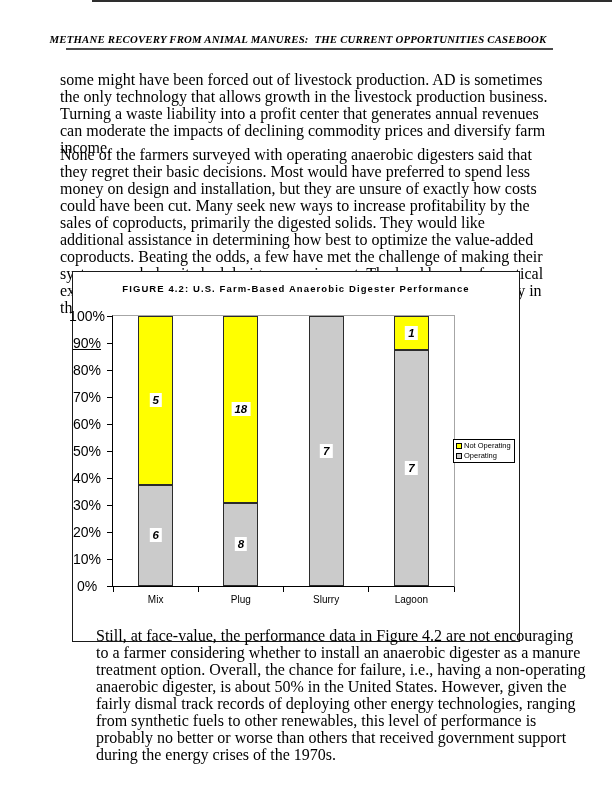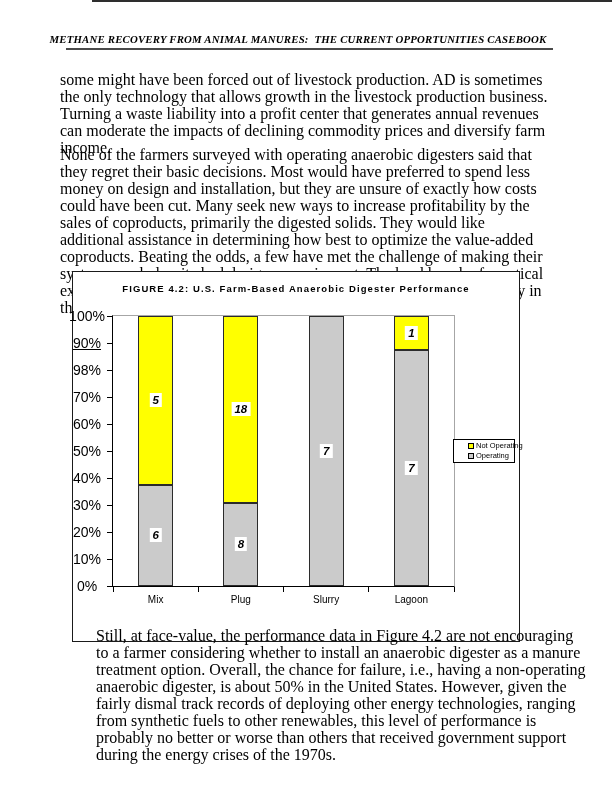--- a/index.html
+++ b/index.html
@@ -46,21 +46,21 @@
     font-family:"Liberation Sans",sans-serif;font-size:10px;color:#000;white-space:nowrap;
   }
   .seg{position:absolute;border:1px solid #2b2b2b;box-sizing:border-box;}
   .vlab{
     position:absolute;transform:translate(-50%,-50%);background:#fff;padding:0 3px;
     font-family:"Liberation Sans",sans-serif;font-size:11.5px;font-weight:bold;font-style:italic;
     line-height:14px;
   }
   .legend{
     position:absolute;left:380px;top:167px;width:62px;height:24px;
-    border:1px solid #000;background:#fff;box-sizing:border-box;padding:2px 0 0 14px;
+    border:1px solid #000;background:#fff;box-sizing:border-box;padding:2px 0 0 2px;
   }
   .lgrow{display:flex;align-items:center;margin-bottom:2px;}
   .sw{width:6px;height:6px;border:1px solid #000;flex:0 0 auto;margin-right:2px;box-sizing:border-box;}
   .lgtx{font-family:"Liberation Sans",sans-serif;font-size:7.5px;line-height:8px;white-space:nowrap;}
 </style>
 </head>
 <body>
 
 <div class="page">
 
@@ -85,21 +85,21 @@
         <div class="ylab" style="left: -44px; top: 184px;">30%</div>
         <div class="tick" style="left: -6px; top: 161.5px; width: 5px; height: 1px;"></div>
         <div class="ylab" style="left: -44px; top: 157px;">40%</div>
         <div class="tick" style="left: -6px; top: 134.5px; width: 5px; height: 1px;"></div>
         <div class="ylab" style="left: -44px; top: 130px;">50%</div>
         <div class="tick" style="left: -6px; top: 107.5px; width: 5px; height: 1px;"></div>
         <div class="ylab" style="left: -44px; top: 103px;">60%</div>
         <div class="tick" style="left: -6px; top: 80.5px; width: 5px; height: 1px;"></div>
         <div class="ylab" style="left: -44px; top: 76px;">70%</div>
         <div class="tick" style="left: -6px; top: 53.5px; width: 5px; height: 1px;"></div>
-        <div class="ylab" style="left: -44px; top: 49px;">98%</div>
+        <div class="ylab" style="left: -44px; top: 49px;">80%</div>
         <div class="tick" style="left: -6px; top: 26.5px; width: 5px; height: 1px;"></div>
         <div class="ylab" style="left: -44px; top: 22px; text-decoration: underline;">90%</div>
         <div class="tick" style="left: -6px; top: -0.5px; width: 5px; height: 1px;"></div>
         <div class="ylab" style="left: -44px; top: -5px;">100%</div>
         <div class="tick" style="left: -0.5px; bottom: -6px; width: 1px; height: 5px;"></div>
         <div class="tick" style="left: 84.75px; bottom: -6px; width: 1px; height: 5px;"></div>
         <div class="tick" style="left: 170px; bottom: -6px; width: 1px; height: 5px;"></div>
         <div class="tick" style="left: 255.25px; bottom: -6px; width: 1px; height: 5px;"></div>
         <div class="tick" style="left: 340.5px; bottom: -6px; width: 1px; height: 5px;"></div>
         <div class="seg" style="left: 25.125px; bottom: 0px; width: 35px; height: 101.25px; background: rgb(203, 203, 203);"></div>

